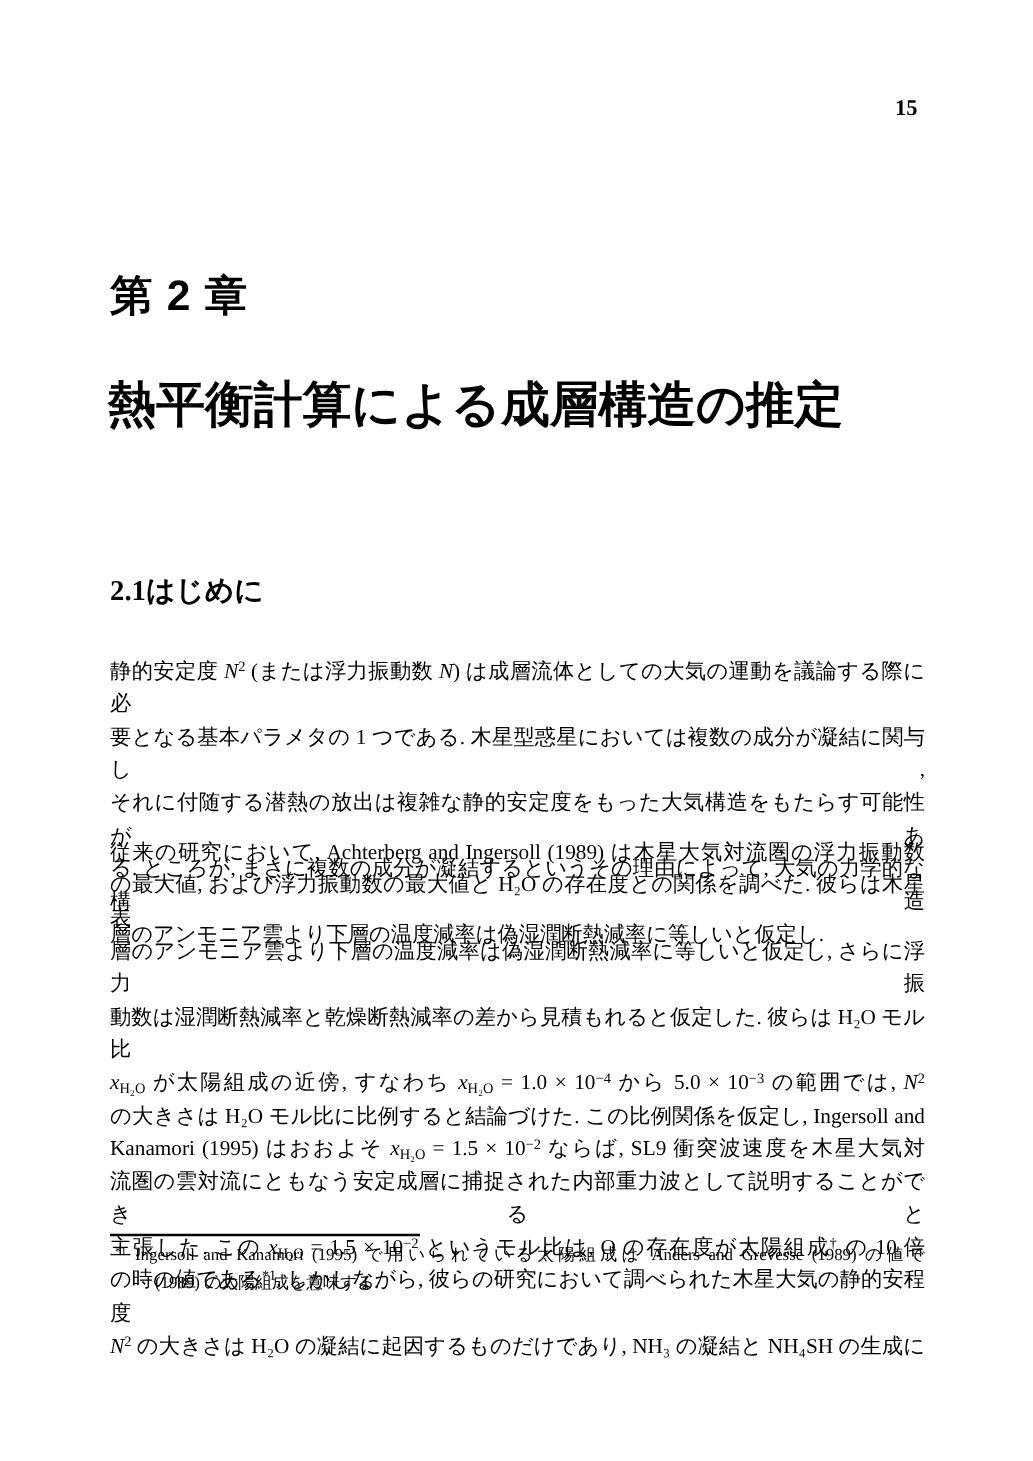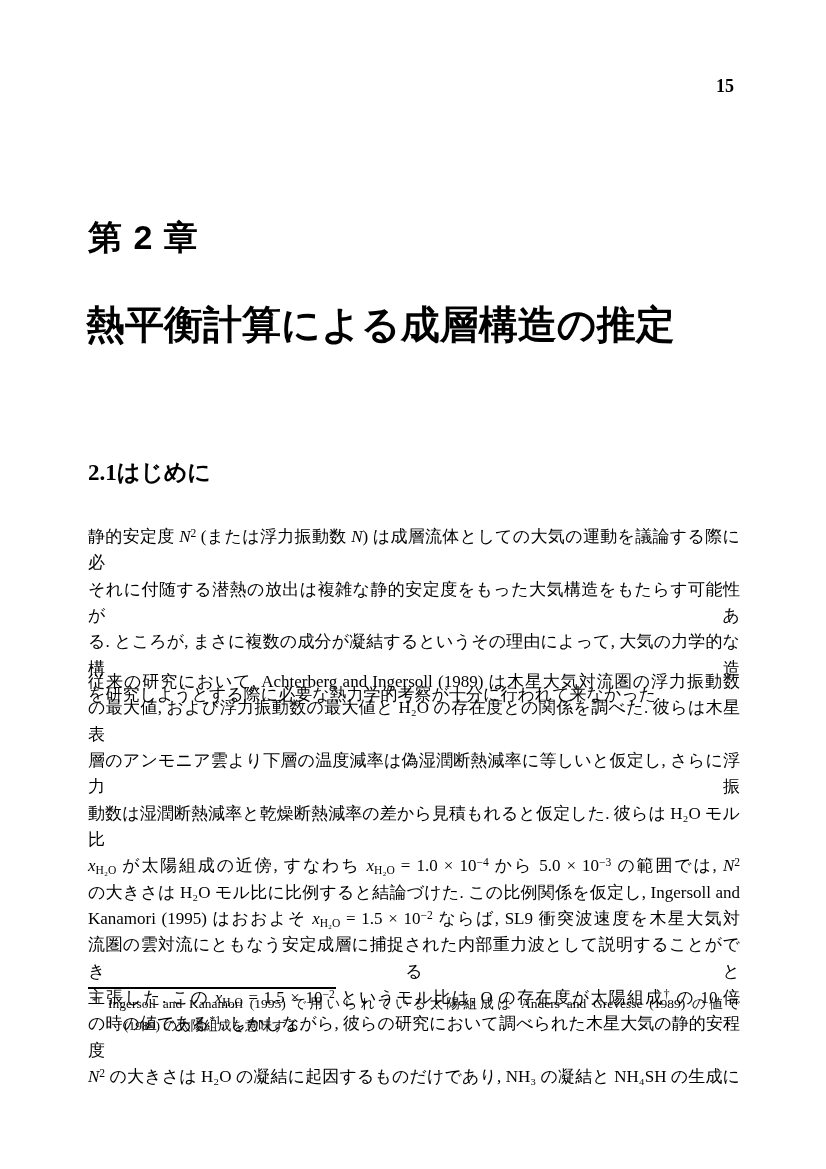--- a/index.html
+++ b/index.html
@@ -110,23 +110,24 @@
 
   <h1 class="chapter-title">熱平衡計算による成層構造の推定</h1>
 
   <h2 class="section-heading">
     <span class="sec-num">2.1</span>
     <span class="sec-title">はじめに</span>
   </h2>
 
   <div class="para para1">
     <div class="tline j">静的安定度 <i>N</i><sup>2</sup> (または浮力振動数 <i>N</i>) は成層流体としての大気の運動を議論する際に必</div>
+    <div class="tline j">要となる基本パラメタの 1 つである. 木星型惑星においては複数の成分が凝結に関与し,</div>
     <div class="tline j">それに付随する潜熱の放出は複雑な静的安定度をもった大気構造をもたらす可能性があ</div>
     <div class="tline j">る. ところが, まさに複数の成分が凝結するというその理由によって, 大気の力学的な構造</div>
-    <div class="tline last">を研究しようとする際に必要な熱力学的考察が十分に行われて来なかった.</div>
+    <div class="tline last">層のアンモニア雲より下層の温度減率は偽湿潤断熱減率に等しいと仮定し.</div>
   </div>
 
   <div class="para para2">
     <div class="tline j">従来の研究において, Achterberg and Ingersoll (1989) は木星大気対流圏の浮力振動数</div>
     <div class="tline j">の最大値, および浮力振動数の最大値と H₂O の存在度との関係を調べた. 彼らは木星表</div>
     <div class="tline j">層のアンモニア雲より下層の温度減率は偽湿潤断熱減率に等しいと仮定し, さらに浮力振</div>
     <div class="tline j">動数は湿潤断熱減率と乾燥断熱減率の差から見積もれると仮定した. 彼らは H₂O モル比</div>
     <div class="tline j"><i>x</i><sub>H₂O</sub> が太陽組成の近傍, すなわち <i>x</i><sub>H₂O</sub> = 1.0 × 10<sup>−4</sup> から 5.0 × 10<sup>−3</sup> の範囲では, <i>N</i><sup>2</sup></div>
     <div class="tline j">の大きさは H₂O モル比に比例すると結論づけた. この比例関係を仮定し, Ingersoll and</div>
     <div class="tline j">Kanamori (1995) はおおよそ <i>x</i><sub>H₂O</sub> = 1.5 × 10<sup>−2</sup> ならば, SL9 衝突波速度を木星大気対</div>

